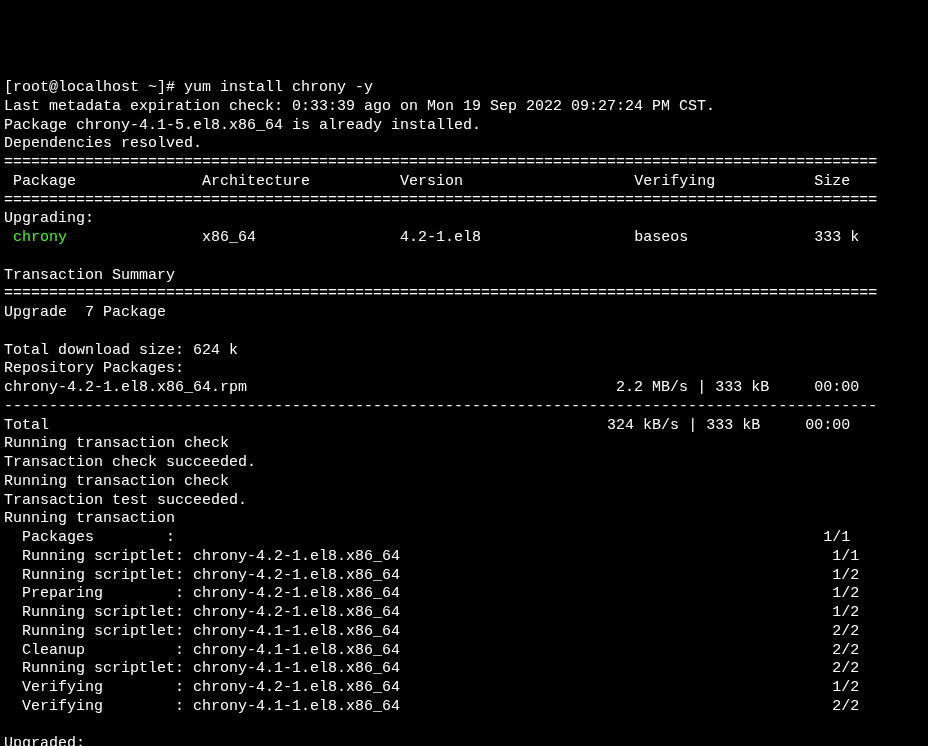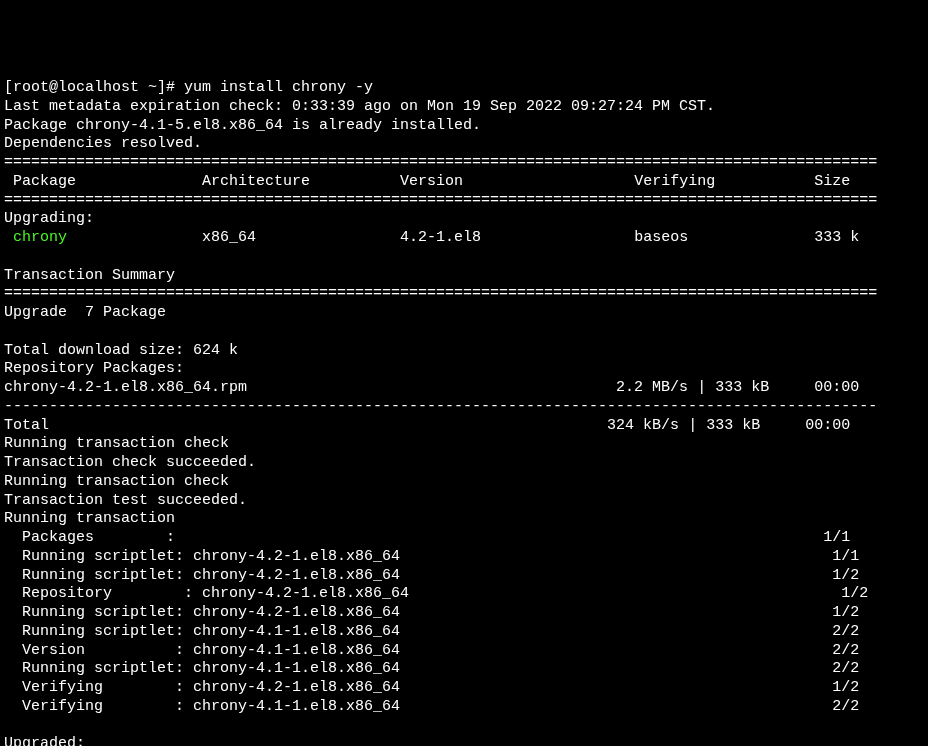--- a/index.html
+++ b/index.html
@@ -45,24 +45,24 @@
 <span>-------------------------------------------------------------------------------------------------</span>
 <span>Total</span>                                                              <span>324 kB/s</span> | <span>333 kB</span>     <span>00:00</span>
 <span>Running transaction check</span>
 <span>Transaction check succeeded.</span>
 <span>Running transaction check</span>
 <span>Transaction test succeeded.</span>
 <span>Running transaction</span>
   <span>Packages        :</span> <span></span>                                                                       <span>1/1</span>
   <span>Running scriptlet:</span> <span>chrony-4.2-1.el8.x86_64</span>                                                <span>1/1</span>
   <span>Running scriptlet:</span> <span>chrony-4.2-1.el8.x86_64</span>                                                <span>1/2</span>
-  <span>Repository        :</span> <span>chrony-4.2-1.el8.x86_64</span>                                                <span>1/2</span>
+  <span>Preparing        :</span> <span>chrony-4.2-1.el8.x86_64</span>                                                <span>1/2</span>
   <span>Running scriptlet:</span> <span>chrony-4.2-1.el8.x86_64</span>                                                <span>1/2</span>
   <span>Running scriptlet:</span> <span>chrony-4.1-1.el8.x86_64</span>                                                <span>2/2</span>
-  <span>Version          :</span> <span>chrony-4.1-1.el8.x86_64</span>                                                <span>2/2</span>
+  <span>Cleanup          :</span> <span>chrony-4.1-1.el8.x86_64</span>                                                <span>2/2</span>
   <span>Running scriptlet:</span> <span>chrony-4.1-1.el8.x86_64</span>                                                <span>2/2</span>
   <span>Verifying        :</span> <span>chrony-4.2-1.el8.x86_64</span>                                                <span>1/2</span>
   <span>Verifying        :</span> <span>chrony-4.1-1.el8.x86_64</span>                                                <span>2/2</span>
 
 <span>Upgraded:</span>
   
 
 
 
 

